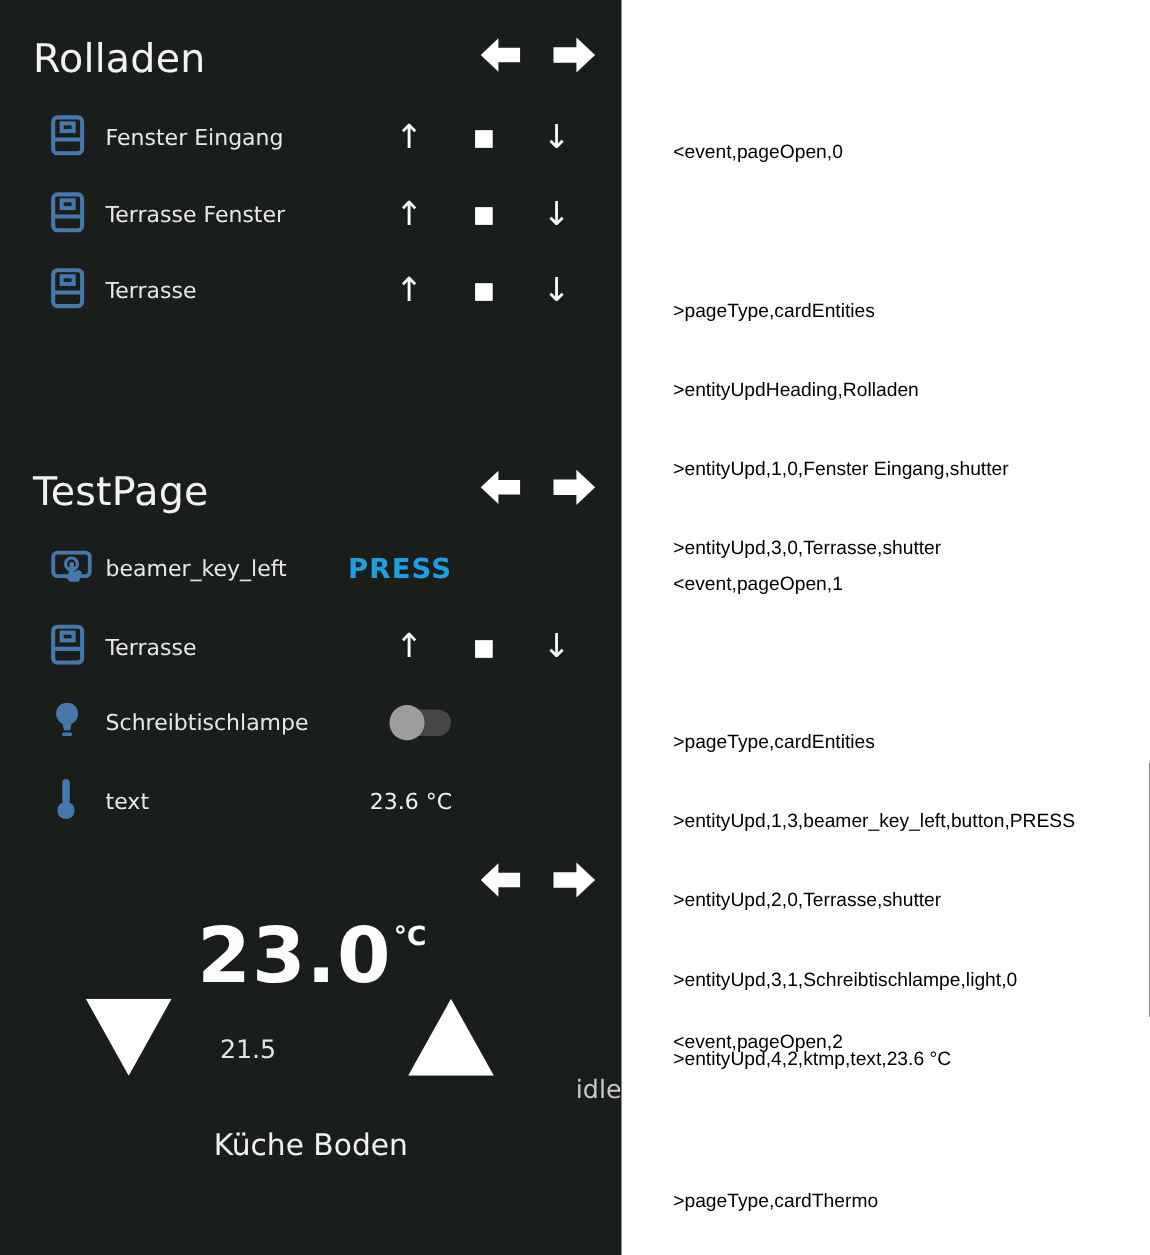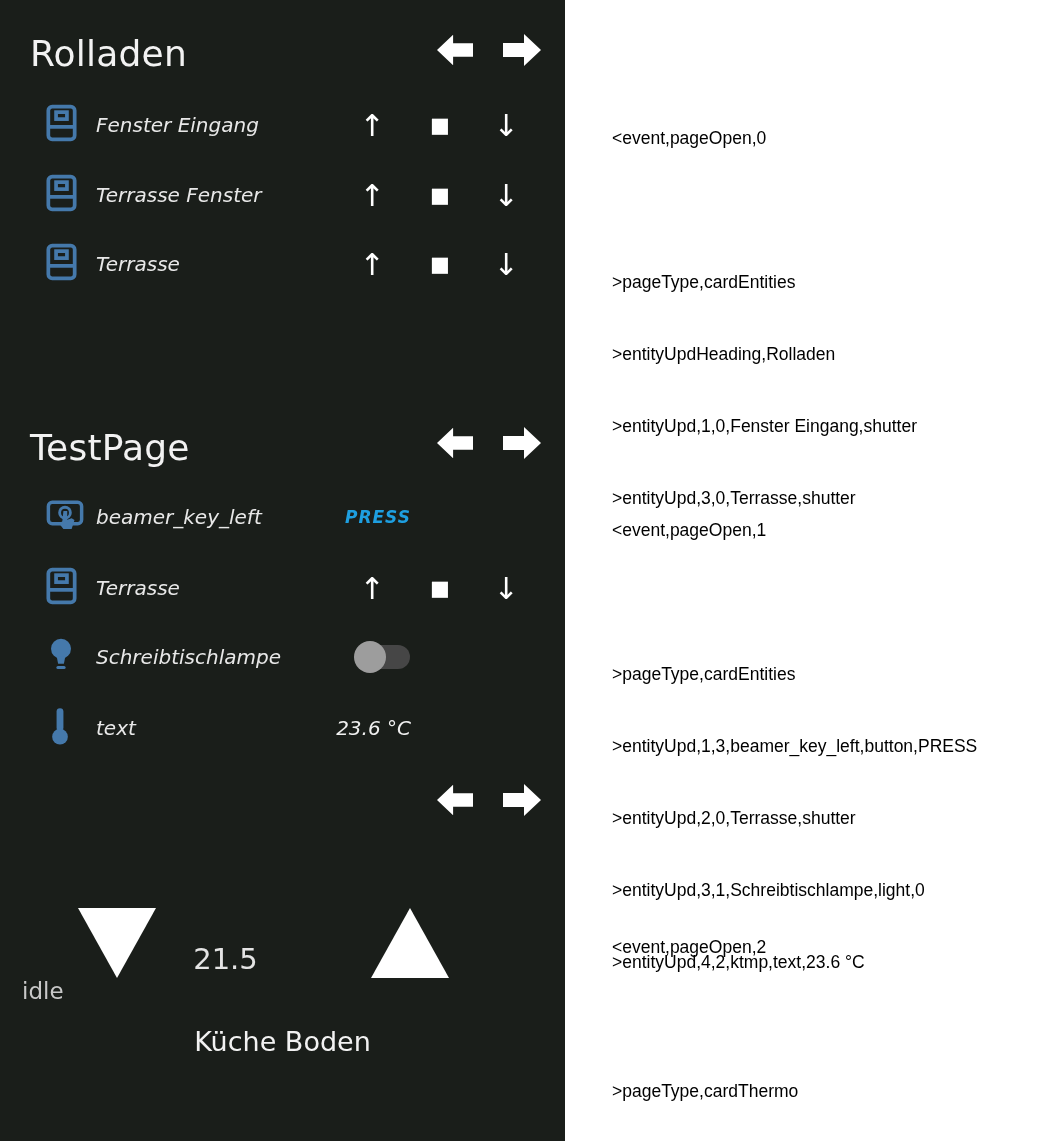--- a/index.html
+++ b/index.html
@@ -5,41 +5,41 @@
   * { margin:0; padding:0; box-sizing:border-box; }
   html,body { width:1045px; height:1141px; }
   body { background:#ffffff; font-family:"DejaVu Sans", sans-serif; position:relative; overflow:hidden; }
 
   .panel { position:absolute; left:0; top:0; width:565px; height:1141px; background:#1a1e1a; }
 
   .card-title { position:absolute; left:30px; color:#f2f2f2; font-size:36px; font-weight:400; letter-spacing:0.2px; }
   .nav-arrows { position:absolute; left:437px; display:flex; gap:30px; align-items:center; }
   .nav-arrows svg { display:block; }
 
-  .entity-row { position:absolute; left:0; width:447px; height:56px;font-style:italic; }
+  .entity-row { position:absolute; left:0; width:447px; height:56px; }
   .entity-icon { position:absolute; left:46px; top:50%; transform:translateY(-50%); }
   .entity-icon.small { left:50px; }
   .entity-label { position:absolute; left:96px; top:50%; transform:translateY(-50%); color:#e8e8e8; font-size:20px; }
 
   .ctl { position:absolute; top:50%; transform:translateY(-50%); width:36px; text-align:center; color:#ffffff; cursor:pointer; }
   .ctl-up   { left:354px; font-size:30px; }
   .ctl-stop { left:422px; font-size:21px; }
   .ctl-down { left:488px; font-size:30px; }
 
   .entity-value { position:absolute; right:36px; top:50%; transform:translateY(-50%); font-size:20px; color:#f0f0f0; }
-  .press-value { color:#1e9fe0; font-weight:600; letter-spacing:1px; font-size:17px; }
+  .press-value { color:#1e9fe0; font-weight:600; letter-spacing:1px; font-size:25px; }
 
   .toggle { position:absolute; right:37px; top:50%; transform:translateY(-50%); width:52px; height:24px; }
   .toggle-track { position:absolute; left:0; top:0; width:52px; height:24px; border-radius:12px; background:#464646; }
   .toggle-knob { position:absolute; left:-4px; top:-4px; width:32px; height:32px; border-radius:50%; background:#9d9d9d; }
 
   .thermo-current { position:absolute; left:0; top:828px; width:565px; text-align:center; color:#fdfdfd; font-size:70px; font-weight:700; letter-spacing:1px; }
   .thermo-unit { font-size:24px; font-weight:700; position:relative; top:-34px; left:2px; letter-spacing:0; }
-  .thermo-target { position:absolute; left:0; top:942px; width:451px; text-align:center; color:#e4e4e4; font-size:29px; }
-  .thermo-state { position:absolute; left:0; top:978px; width:565px; text-align:left; color:#c8c8c8; font-size:23px;padding-left:22px; }
+  .thermo-target { position:absolute; left:0; top:942px; width:451px; text-align:center; color:#e4e4e4; font-size:23px; }
+  .thermo-state { position:absolute; left:0; top:978px; width:565px; text-align:right; color:#c8c8c8; font-size:23px;padding-left:22px; }
   .thermo-title { position:absolute; left:0; top:1026px; width:565px; text-align:center; color:#f2f2f2; font-size:27px; }
   .tri { position:absolute; cursor:pointer; }
   .tri-down { left:78px; top:908px; }
   .tri-up { left:371px; top:908px; }
 
   .log-block { position:absolute; left:612px; color:#000000; font-family:"Liberation Sans", sans-serif; font-weight:400; font-size:17.5px; line-height:24px; white-space:pre; }
   .log-line { min-height:24px; }
   .log-b1 { top:78px; }
   .log-b2 { top:470px; }
   .log-b3 { top:887px; }
@@ -185,20 +185,21 @@
           <polygon points="0,16 17,0 17,9 38,9 38,23 17,23 17,32" fill="#fff"></polygon>
         </svg>
       </span>
     <span>
         <svg width="38" height="34" viewBox="0 0 38 32">
           <polygon points="38,16 21,0 21,9 0,9 0,23 21,23 21,32" fill="#fff"></polygon>
         </svg>
       </span>
   </div>
 
+  <div class="thermo-current"><span>23.0</span><span class="thermo-unit">°C</span></div>
 
   <span class="tri tri-down">
     <svg width="78" height="70" viewBox="0 0 78 70">
         <polygon points="0,0 78,0 39,70" fill="#fff"></polygon>
       </svg>
   </span>
   <span class="tri tri-up">
     <svg width="78" height="70" viewBox="0 0 78 70">
         <polygon points="39,0 78,70 0,70" fill="#fff"></polygon>
       </svg>

